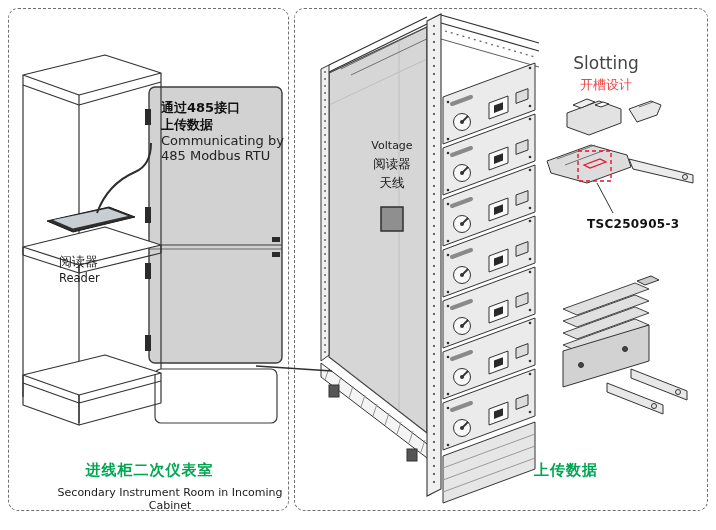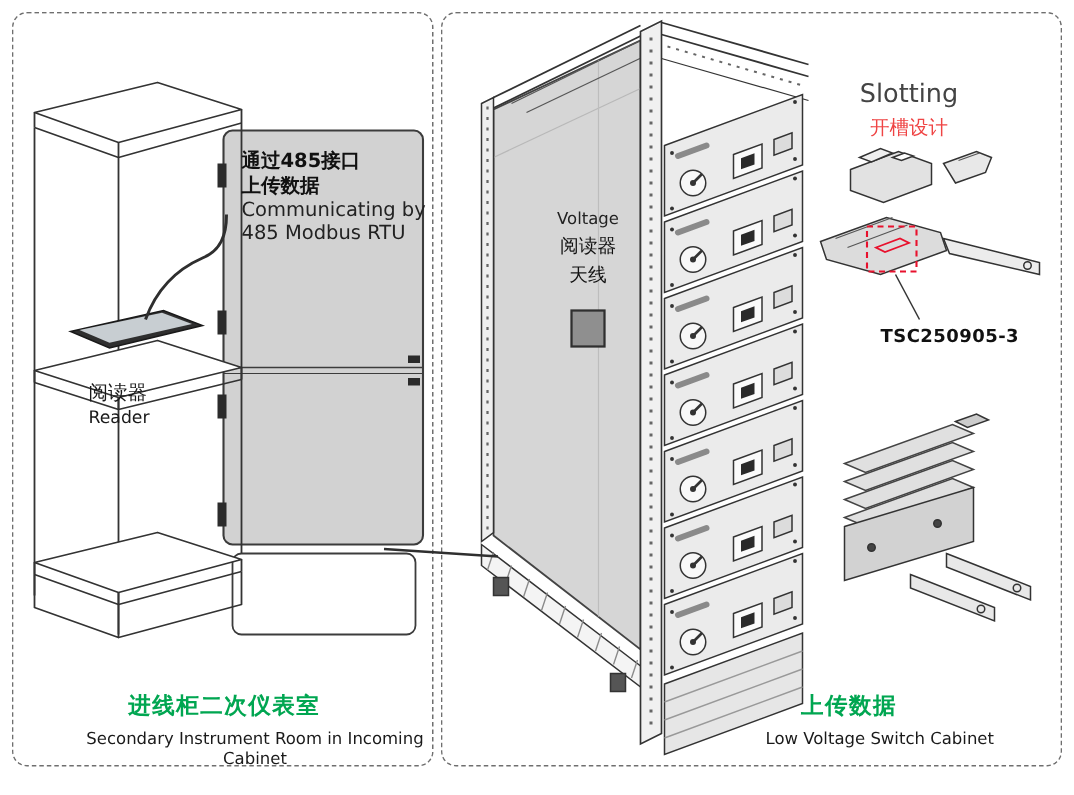--- a/index.html
+++ b/index.html
@@ -230,21 +230,20 @@
 
     <div class="lbl slotting-lbl">
       <div class="en">Slotting</div>
       <div class="zh">开槽设计</div>
     </div>
 
     <div class="lbl part-lbl">TSC250905-3</div>
 
     <div class="lbl caption caption-right">
       <div class="zh">上传数据</div>
-      <div class="en">Low Voltage Switch Cabinet</div>
     </div>
   </div>
 
   <svg class="overlay" width="716" height="530" viewBox="0 0 716 530">
     <line x1="256" y1="366" x2="332" y2="371" stroke="#2f2f2f" stroke-width="1.6"></line>
   </svg>
 
 </div>
 
 </body></html>

